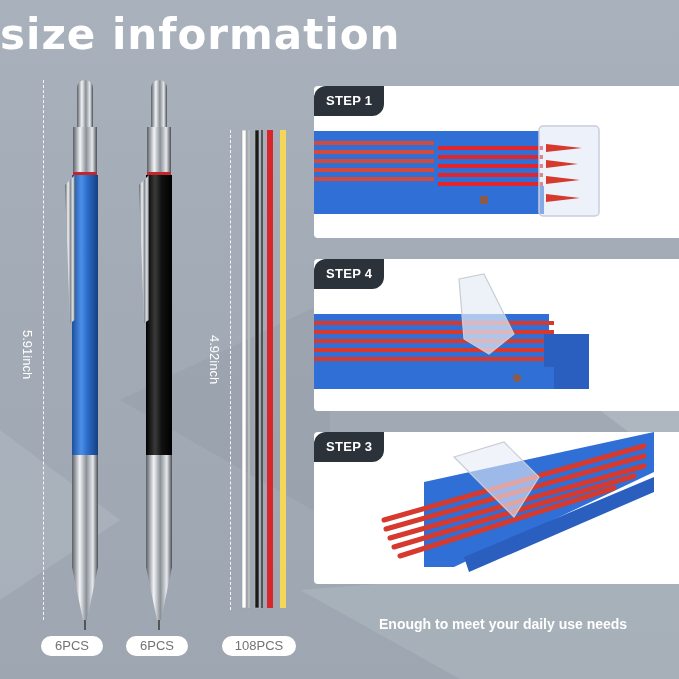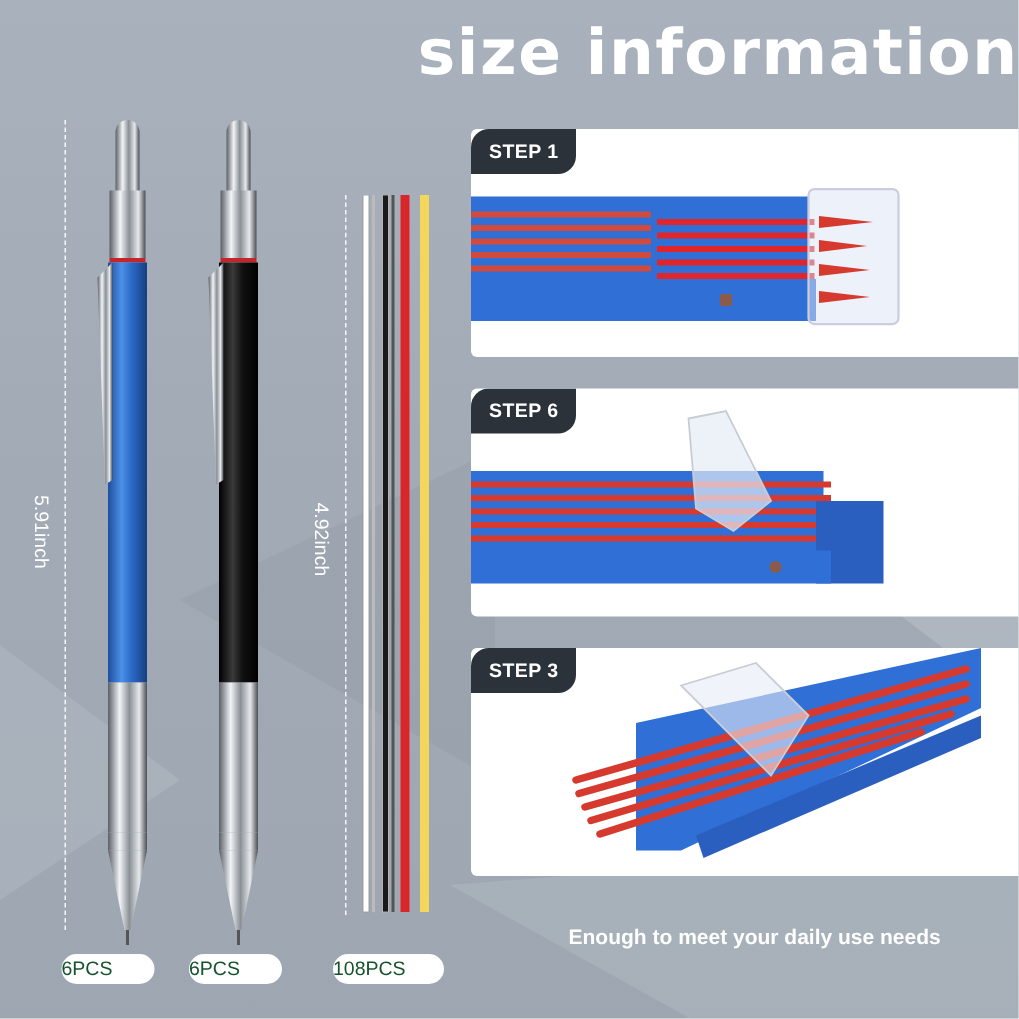--- a/index.html
+++ b/index.html
@@ -1,26 +1,26 @@
 <!DOCTYPE html>
 <html><head>
 <meta charset="utf-8">
 <style>
   html,body{margin:0;padding:0;}
   body{width:679px;height:679px;overflow:hidden;position:relative;
     background:linear-gradient(180deg,#a9b2bc 0%,#a3acb6 40%,#9ea7b1 100%);
     font-family:"Liberation Sans",sans-serif;}
   .facet{position:absolute;left:0;top:0;width:679px;height:679px;}
-  .title{position:absolute;top:10px;left:0;width:679px;text-align:right;
+  .title{position:absolute;top:10px;left:0;width:679px;text-align:left;
     font-family:"DejaVu Sans",sans-serif;font-weight:bold;font-size:42px;letter-spacing:1px;
     color:#fff;text-transform:lowercase;line-height:50px;}
   .dim-line{position:absolute;border-left:1.5px dashed rgba(255,255,255,0.9);width:0;}
   .dim-label{position:absolute;color:#fff;font-size:13px;transform:rotate(90deg);transform-origin:left top;white-space:nowrap;}
-  .pcs{position:absolute;top:636px;height:20px;border-radius:10px;background:#fff;color:#14532d;
-    font-size:13px;line-height:20px;text-align:left;}
+  .pcs{position:absolute;top:636px;height:20px;border-radius:10px;background:#fff;color:#737373;
+    font-size:13px;line-height:20px;text-align:center;}
   .card{position:absolute;left:314px;width:372px;background:#fff;border-radius:4px;overflow:hidden;}
   .step{position:absolute;left:0;top:0;height:30px;padding:0 12px;border-radius:12px 0 12px 0;
     background:#2c323a;color:#fff;font-size:13px;line-height:30px;font-weight:bold;letter-spacing:.3px;}
   .footer{position:absolute;top:616px;left:333px;color:#fff;font-weight:bold;font-size:14px;margin-left:46px;}
   svg{display:block;}
 </style>
 </head>
 <body>
 
 <svg class="facet" width="679" height="679">
@@ -133,21 +133,21 @@
         <rect x="0" y="71" width="240" height="4"></rect>
       <rect x="0" y="80" width="240" height="4"></rect>
         <rect x="0" y="89" width="240" height="4"></rect>
         <rect x="0" y="98" width="240" height="4"></rect>
     </g>
     <rect x="230" y="75" width="45" height="55" fill="#2a5fc0"></rect>
     <rect x="0" y="108" width="240" height="22" fill="#2f6fd6"></rect>
     <polygon points="145,20 170,15 200,75 175,95 150,80" fill="rgba(230,235,245,.7)" stroke="#c8ccd4" stroke-width="1.2"></polygon>
     <circle cx="203" cy="119" r="4" fill="#8a5b4a"></circle>
   </svg>
-  <div class="step">STEP 6</div>
+  <div class="step">STEP 4</div>
 </div>
 
 <div class="card" style="top:432px;height:152px;">
   <svg width="340" height="152">
     <polygon points="110,50 340,0 340,40 140,135 110,135" fill="#2f6fd6"></polygon>
     <g stroke="#d63a2f" stroke-width="5" stroke-linecap="round">
       <line x1="70" y1="88" x2="330" y2="14"></line>
         <line x1="72" y1="97" x2="330" y2="24"></line>
       <line x1="76" y1="106" x2="330" y2="34"></line>
         <line x1="80" y1="115" x2="320" y2="44"></line>

